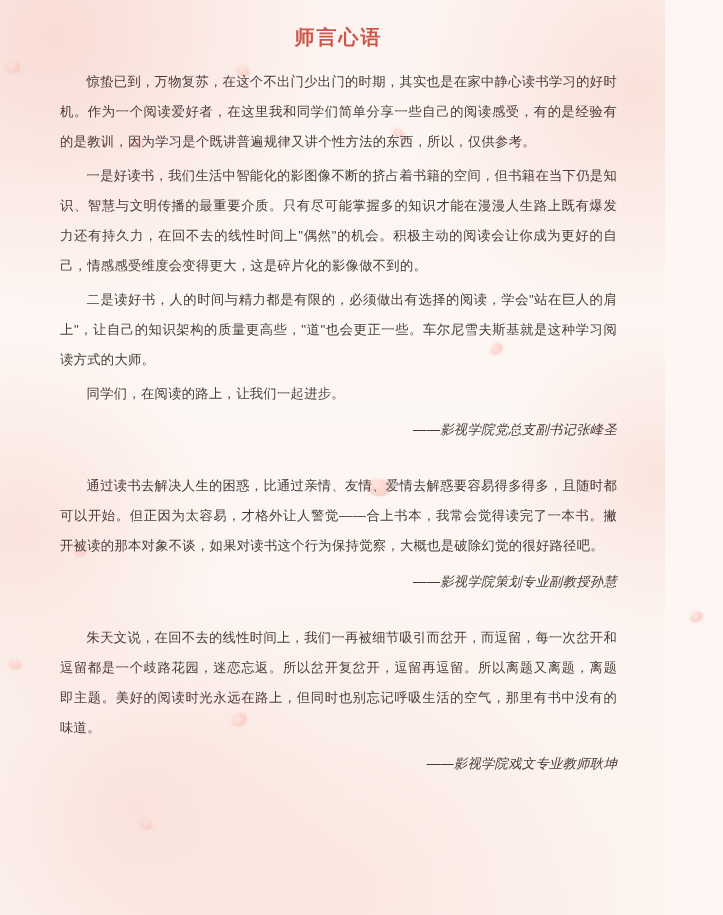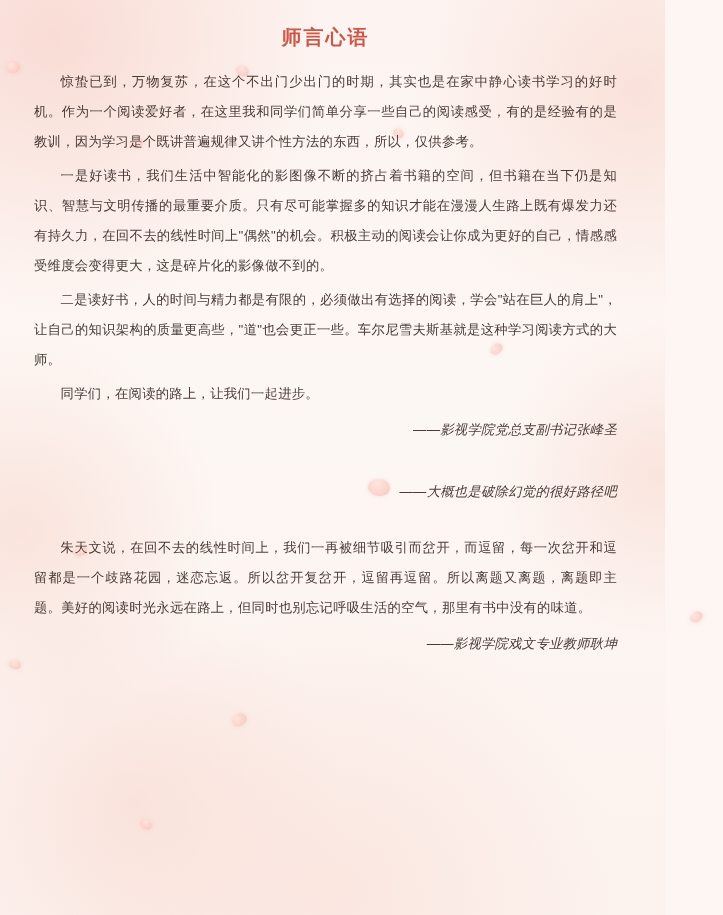--- a/index.html
+++ b/index.html
@@ -19,21 +19,21 @@
     height: 915px;
     background:
       radial-gradient(circle at 8% 4%, rgba(246, 200, 190, 0.55) 0%, rgba(246, 200, 190, 0) 26%),
       radial-gradient(circle at 96% 10%, rgba(247, 207, 196, 0.5) 0%, rgba(247, 207, 196, 0) 22%),
       radial-gradient(circle at 3% 58%, rgba(248, 212, 202, 0.55) 0%, rgba(248, 212, 202, 0) 24%),
       radial-gradient(circle at 99% 52%, rgba(247, 205, 195, 0.45) 0%, rgba(247, 205, 195, 0) 20%),
       radial-gradient(circle at 50% 97%, rgba(250, 222, 214, 0.6) 0%, rgba(250, 222, 214, 0) 30%),
       radial-gradient(circle at 20% 88%, rgba(246, 203, 193, 0.4) 0%, rgba(246, 203, 193, 0) 22%),
       linear-gradient(180deg, #fdf4f1 0%, #fdf7f4 45%, #fcf2ee 100%);
     box-sizing: border-box;
-    padding: 22px 48px 10px 34px;
+    padding: 22px 48px 10px 60px;
   }
   
   .petal {
     position: absolute;
     border-radius: 60% 40% 55% 45% / 55% 50% 50% 45%;
     background: radial-gradient(circle at 35% 30%, rgba(255, 228, 222, 0.95), rgba(244, 186, 176, 0.75));
     box-shadow: 0 0 4px rgba(238, 175, 165, 0.35);
     pointer-events: none;
   }
   .title {
@@ -94,21 +94,22 @@
     <p class="para">惊蛰已到，万物复苏，在这个不出门少出门的时期，其实也是在家中静心读书学习的好时机。作为一个阅读爱好者，在这里我和同学们简单分享一些自己的阅读感受，有的是经验有的是教训，因为学习是个既讲普遍规律又讲个性方法的东西，所以，仅供参考。</p>
     <p class="para">一是好读书，我们生活中智能化的影图像不断的挤占着书籍的空间，但书籍在当下仍是知识、智慧与文明传播的最重要介质。只有尽可能掌握多的知识才能在漫漫人生路上既有爆发力还有持久力，在回不去的线性时间上"偶然"的机会。积极主动的阅读会让你成为更好的自己，情感感受维度会变得更大，这是碎片化的影像做不到的。</p>
     <p class="para">二是读好书，人的时间与精力都是有限的，必须做出有选择的阅读，学会"站在巨人的肩上"，让自己的知识架构的质量更高些，"道"也会更正一些。车尔尼雪夫斯基就是这种学习阅读方式的大师。</p>
     <p class="para">同学们，在阅读的路上，让我们一起进步。</p>
     <p class="sign">——影视学院党总支副书记张峰圣</p>
   </div>
 
   <div class="gap-block"></div>
 
   <div class="section">
-    <p class="sign">——大概也是破除幻觉的很好路径吧</p>
+    <p class="para">通过读书去解决人生的困惑，比通过亲情、友情、爱情去解惑要容易得多得多，且随时都可以开始。但正因为太容易，才格外让人警觉——合上书本，我常会觉得读完了一本书。撇开被读的那本对象不谈，如果对读书这个行为保持觉察，大概也是破除幻觉的很好路径吧。</p>
+    <p class="sign">——影视学院策划专业副教授孙慧</p>
   </div>
 
   <div class="gap-block"></div>
 
   <div class="section">
     <p class="para">朱天文说，在回不去的线性时间上，我们一再被细节吸引而岔开，而逗留，每一次岔开和逗留都是一个歧路花园，迷恋忘返。所以岔开复岔开，逗留再逗留。所以离题又离题，离题即主题。美好的阅读时光永远在路上，但同时也别忘记呼吸生活的空气，那里有书中没有的味道。</p>
     <p class="sign">——影视学院戏文专业教师耿坤</p>
   </div>
 
 </div>

